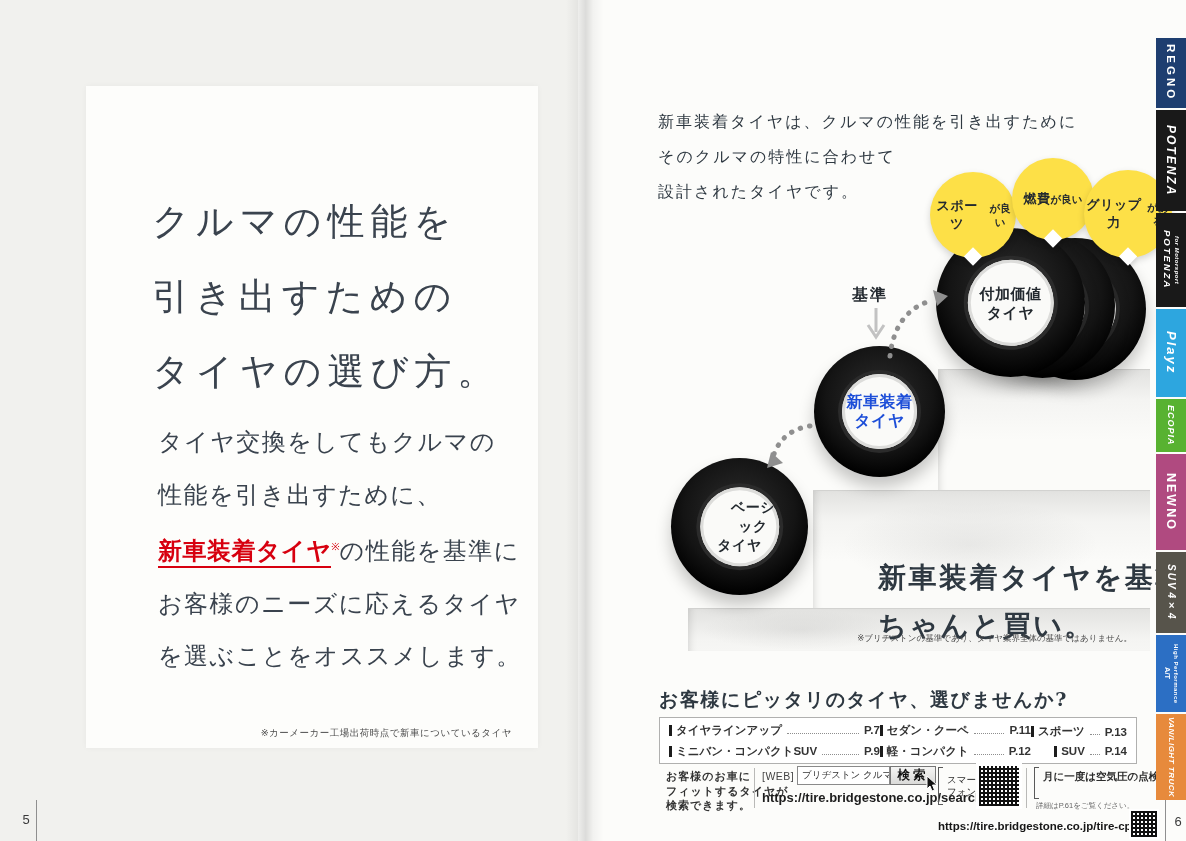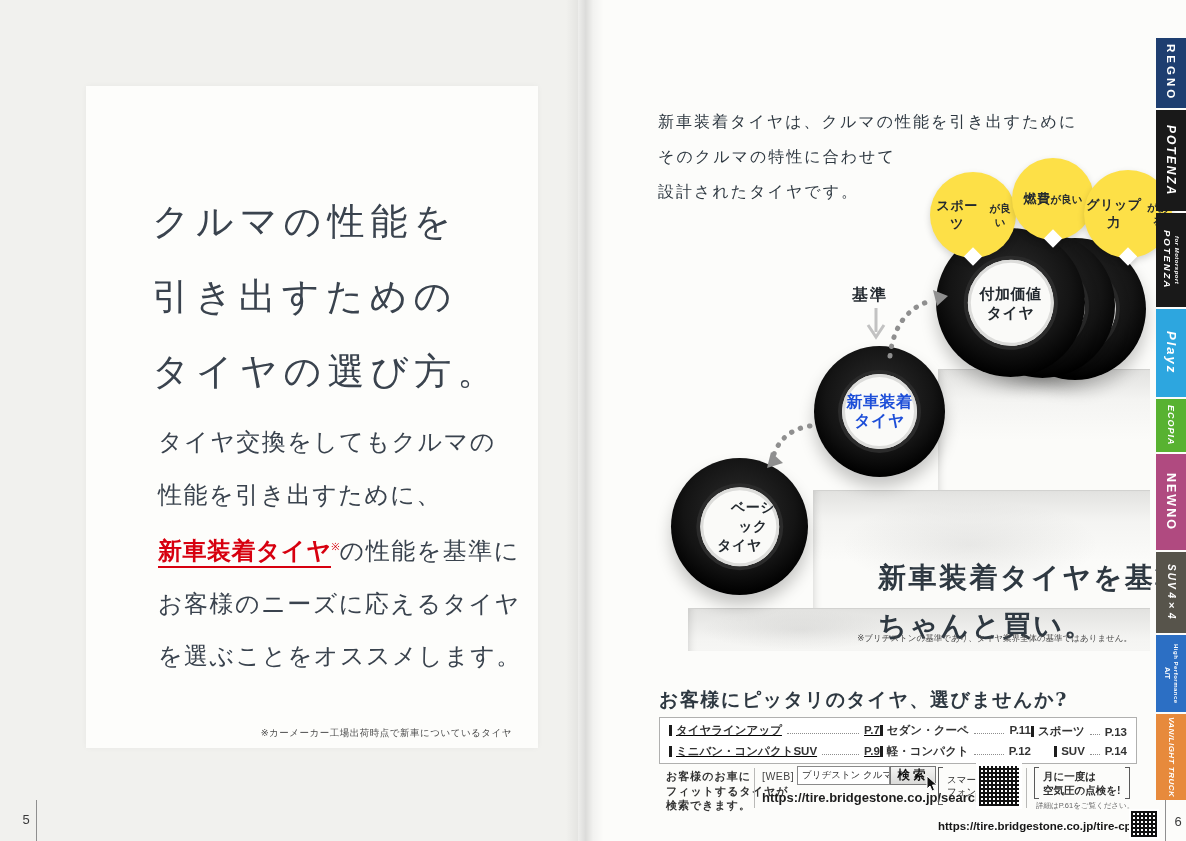--- a/index.html
+++ b/index.html
@@ -57,21 +57,21 @@
   .headline{left:878px;top:550px;font-family:"DejaVu Serif","Liberation Serif",serif;
             font-size:28px;line-height:48px;letter-spacing:2.5px;color:#2e3841;font-weight:600;white-space:nowrap;z-index:4;}
   .headline-note{left:810px;top:633px;width:322px;text-align:right;font-size:8.5px;color:#4a4a4a;z-index:4;}
 
   .cta{left:659px;top:687px;font-family:"DejaVu Serif","Liberation Serif",serif;
        font-size:19px;font-weight:700;letter-spacing:1.5px;color:#2e3841;text-align:center;}
 
   .linkbox{left:659px;top:717px;width:478px;height:47px;border:1px solid #b0b0af;background:#fff;
            display:flex;align-items:center;padding:0 9px;box-sizing:border-box;}
   .linkcol{display:flex;flex-direction:column;justify-content:center;gap:6px;}
-  .linkcol.c1{width:212px;text-decoration:underline;} .linkcol.c2{width:152px;} .linkcol.c3{flex:1;align-items:flex-end;}
+  .linkcol.c1{width:212px;} .linkcol.c2{width:152px;} .linkcol.c3{flex:1;align-items:flex-end;}
   .linkitem{display:flex;align-items:center;font-size:11.5px;font-weight:700;color:#333;white-space:nowrap;}
   .linkbar{width:3px;height:11px;background:#1c1c1c;margin-right:4px;flex:none;}
   .leader{flex:1;min-width:10px;border-bottom:1.5px dotted #8e8e8e;margin:0 5px;transform:translateY(3px);}
   .linkpage{font-weight:700;}
 
   .caption{left:666px;top:769px;font-size:11px;line-height:14.5px;letter-spacing:1px;color:#333;font-weight:600;}
   .vdiv{width:1px;background:#b9b9b7;}
   .weblabel{left:762px;top:770px;font-size:10.5px;color:#444;letter-spacing:0.5px;}
   .sinput{left:797px;top:766px;width:93px;height:19px;border:1px solid #8a8a8a;background:#fff;
           display:flex;align-items:center;padding:0 4px;font-size:9.5px;color:#333;box-sizing:border-box;white-space:nowrap;overflow:hidden;}
@@ -272,21 +272,21 @@
       <span>フォン</span>
     </span>
     <span class="bk r"></span>
   </div>
   <div class="abs qr" style="left:979px;top:766px;width:40px;height:40px;"></div>
 
   <div class="abs vdiv" style="left:1026px;top:768px;height:40px;"></div>
 
   <div class="abs bracketbox" style="left:1034px;top:767px;height:32px;">
     <span class="bk l"></span>
-    <span class="bktext" style="font-size:10.5px;line-height:14px;font-weight:600;display:flex;flex-direction:column;justify-content:center;">
+    <span class="bktext" style="font-size:10.5px;line-height:14px;font-weight:600;display:flex;flex-direction:row;justify-content:center;">
       <span>月に一度は</span>
       <span>空気圧の点検を!</span>
     </span>
     <span class="bk r"></span>
   </div>
   <div class="abs pressure-detail">詳細はP.61をご覧ください。</div>
 
   <div class="abs furl">https://tire.bridgestone.co.jp/tire-cp/</div>
   <div class="abs qr" style="left:1131px;top:811px;width:26px;height:26px;outline-width:2px;"></div>
   <div class="abs corner-line" style="left:1165px;top:800px;height:41px;"></div>

